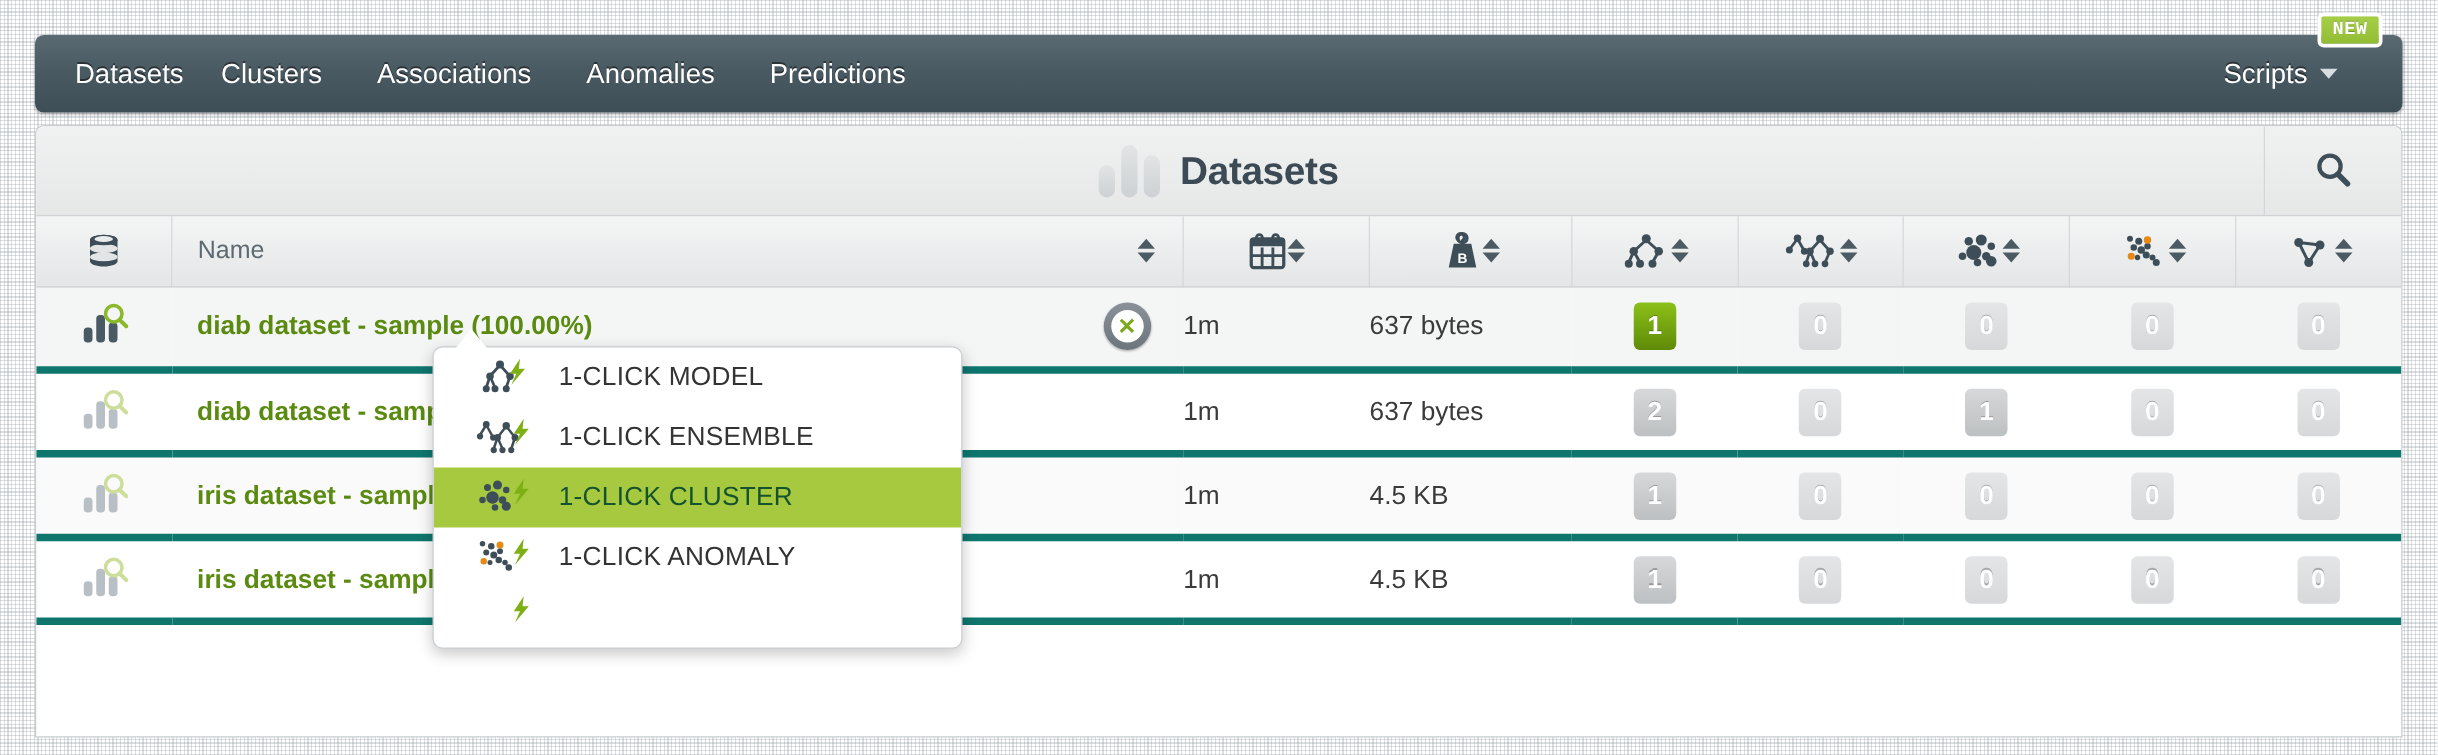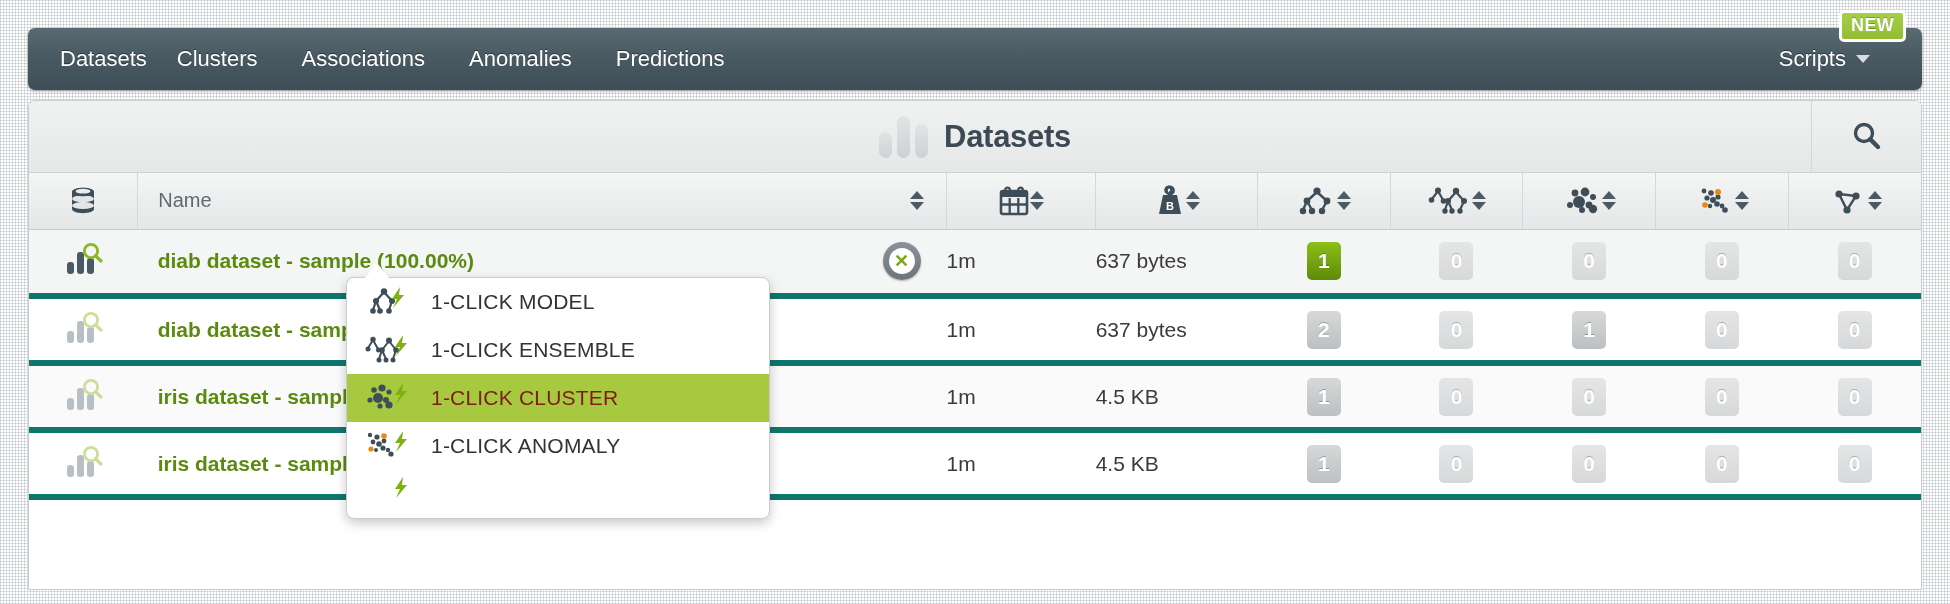--- a/index.html
+++ b/index.html
@@ -48,26 +48,27 @@
     border-left: 7px solid transparent;
     border-right: 7px solid transparent;
     border-top: 8px solid #d8dde0;
   }
   .new-badge {
     position: absolute;
     top: -18px; right: -14px;
     background: #9cc63e;
     background: linear-gradient(to bottom,#a6cf47,#92bd33);
     color: #ffffff;
-    font-size: 18px; font-weight: bold;
+    font-size: 15px; font-weight: bold;
     padding: 2px 9px 3px;
     border-radius: 5px;
     border: 3px solid #ffffff;
     text-shadow: 0 -1px 0 rgba(0,0,0,.25);
     letter-spacing: .3px;
+    font-family: Liberation Mono, monospace;
   }
 
   
   .panel {
     position: absolute; left: 28px; top: 100px;
     width: 1894px; height: 490px;
     background: #ffffff;
     border: 1px solid #c8cdd0;
     border-radius: 7px 7px 0 0;
     overflow: hidden;
@@ -201,28 +202,28 @@
     left: 364px; top: 263px;
     width: 26px; height: 16px;
     background: #ffffff;
     clip-path: polygon(50% 0, 100% 100%, 0 100%);
     z-index: 51;
     filter: drop-shadow(0 -1px 0 #c9cdd0);
   }
   .dd-item {
     display: flex; align-items: center;
     height: 48px;
-    padding-left: 18px;
+    padding-left: 34px;
     gap: 20px;
     cursor: pointer;
     font-size: 21px;
     color: #333333;
     letter-spacing: .2px;
   }
-  .dd-item.sel { background: #a6c93f; color: #7f1d1d; }
+  .dd-item.sel { background: #a6c93f; color: #14532d; }
   .dd-ico { width: 46px; height: 38px; flex: 0 0 46px; position: relative; }
 
   svg { display: block; }
 </style>
 </head>
 <body>
 
 <div id="root">
 
   <div class="navbar">

